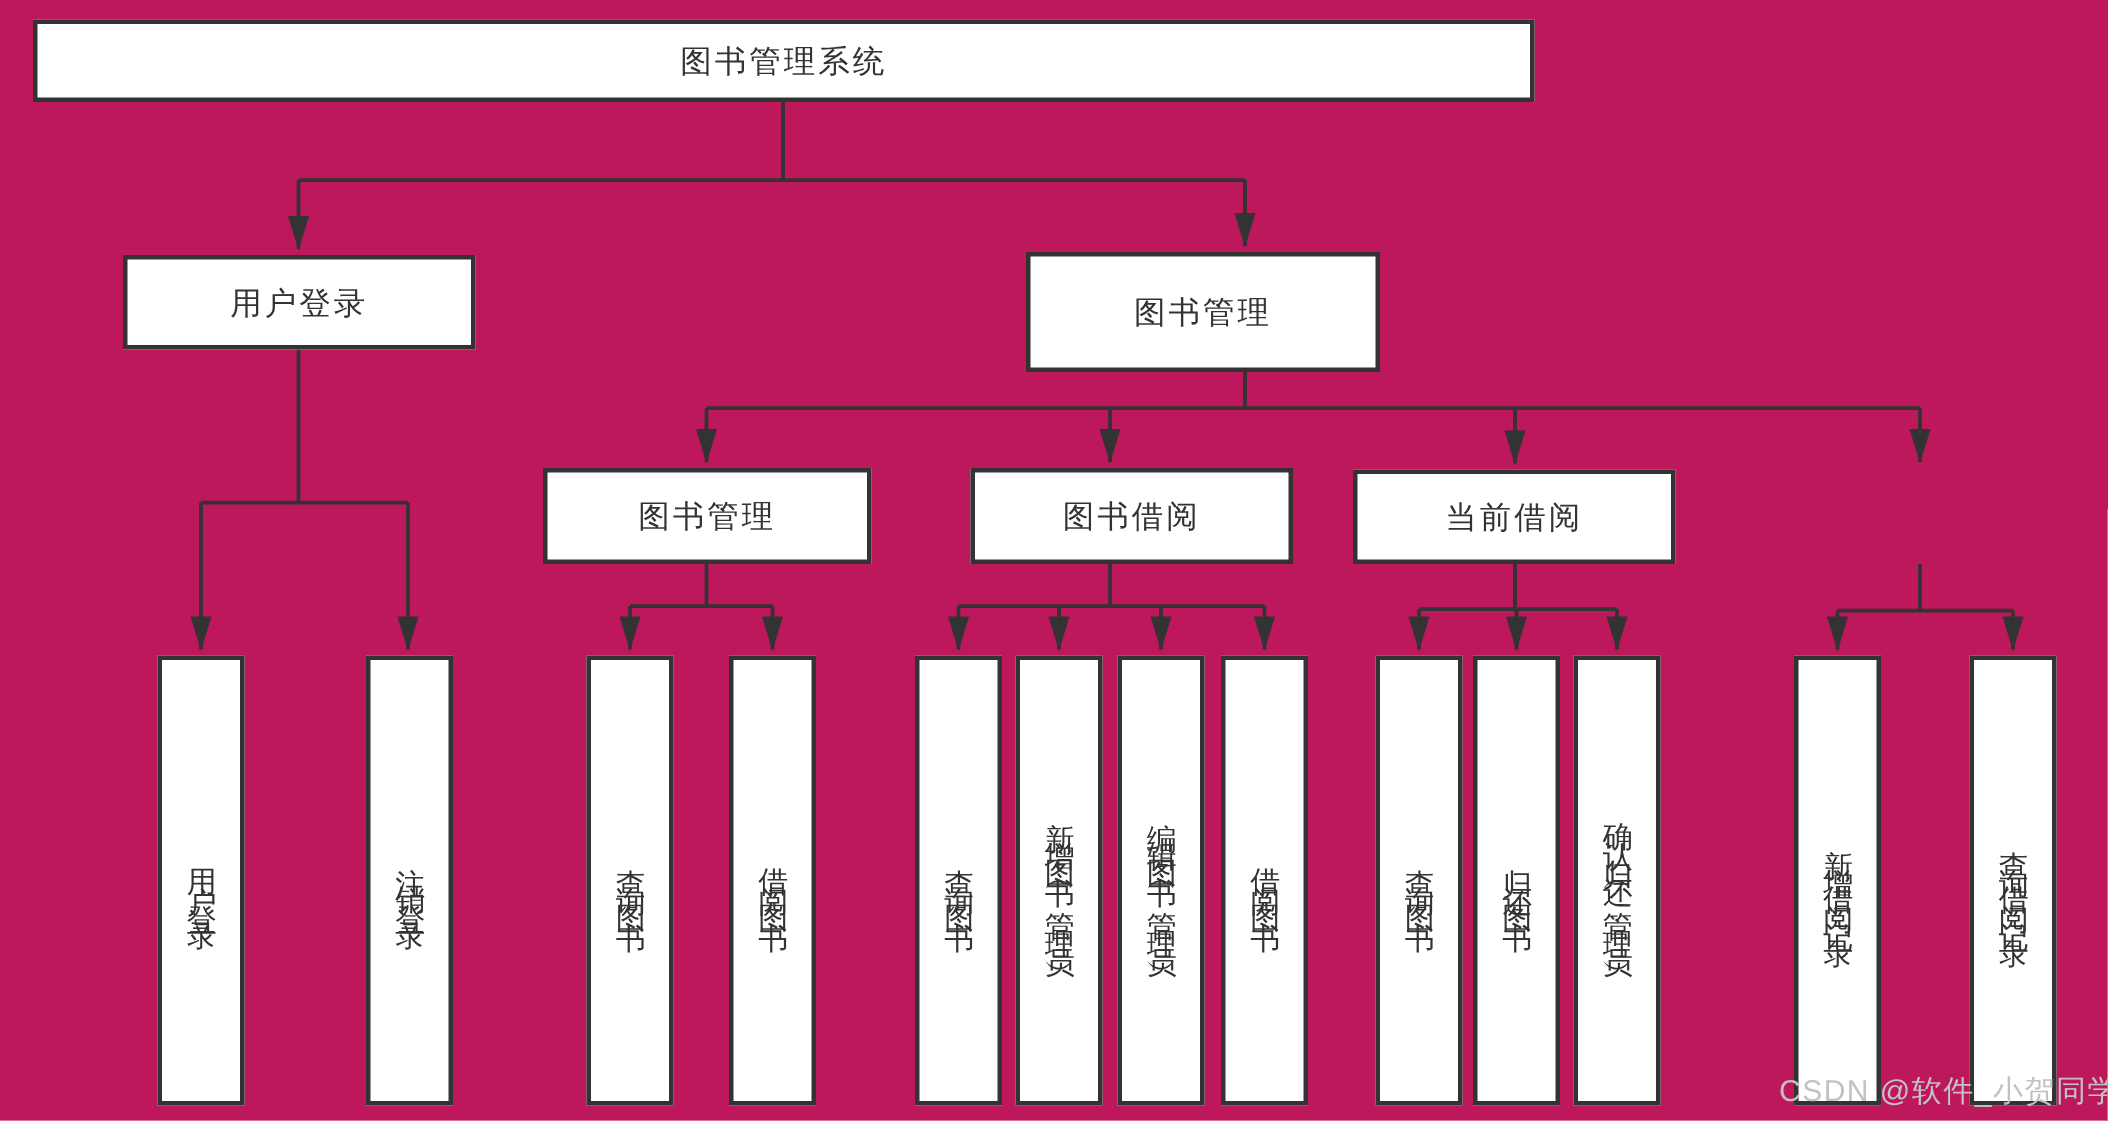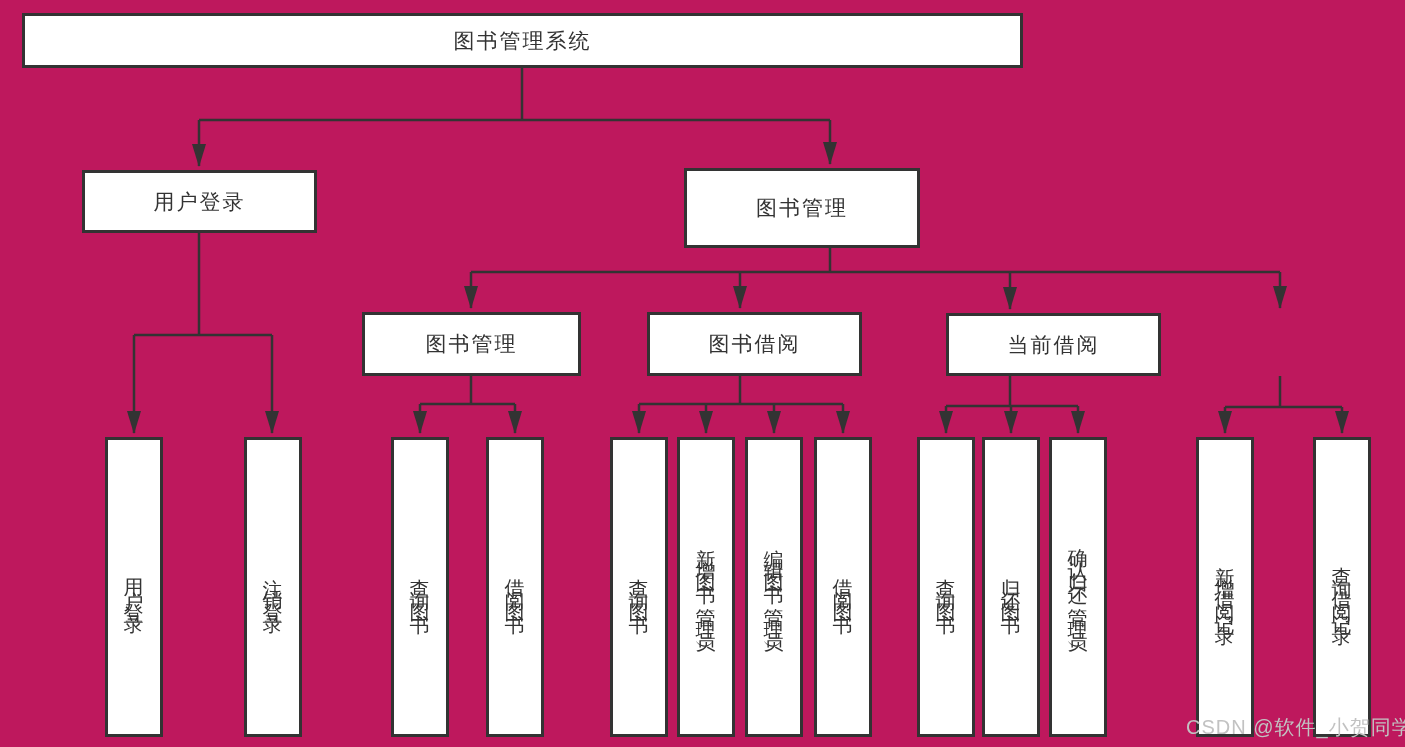--- a/index.html
+++ b/index.html
@@ -107,21 +107,21 @@
   <div class="node" style="left:684px; top:168px; width:236px; height:80px;">
     <span class="h-label">图书管理</span>
   </div>
 
   <div class="node" style="left:362px; top:312px; width:219px; height:64px;">
     <span class="h-label">图书管理</span>
   </div>
   <div class="node" style="left:647px; top:312px; width:215px; height:64px;">
     <span class="h-label">图书借阅</span>
   </div>
-  <div class="node" style="left:902px; top:313px; width:215px; height:63px;margin-left:44px;">
+  <div class="node" style="left:902px; top:313px; width:215px; height:63px;">
     <span class="h-label">当前借阅</span>
   </div>
 
   <div class="node leaf" style="left:105px;">
     <span class="vtext">用户登录</span>
   </div>
   <div class="node leaf" style="left:244px;">
     <span class="vtext">注销登录</span>
   </div>
 

